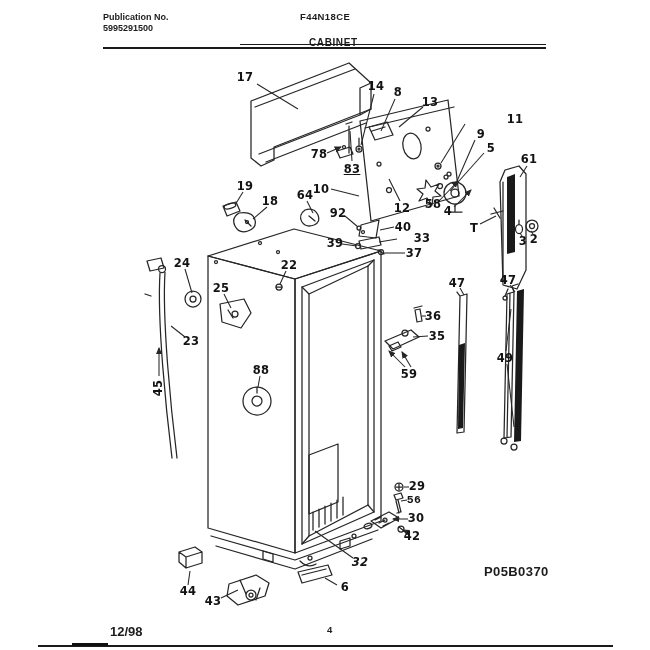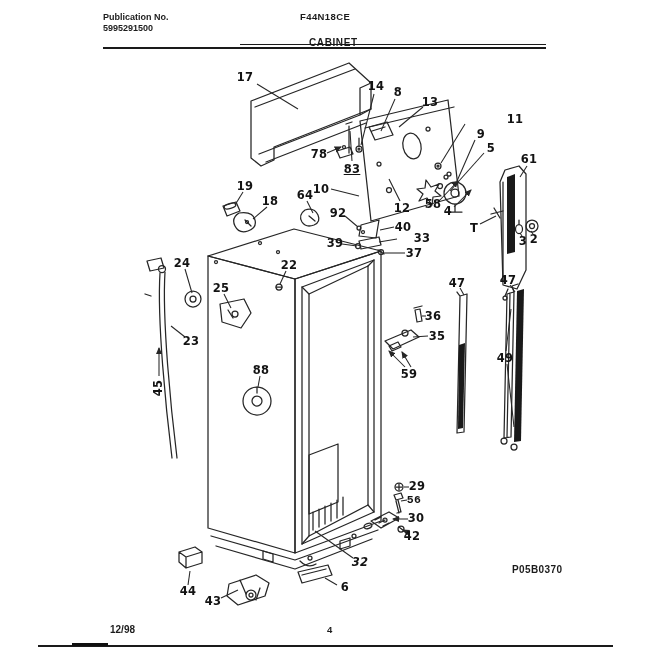--- a/index.html
+++ b/index.html
@@ -4,22 +4,22 @@
 <style>
   html,body{margin:0;padding:0;}
   body{width:650px;height:650px;background:#ffffff;position:relative;overflow:hidden;
        font-family:"Liberation Sans","DejaVu Sans",sans-serif;color:#1c1c1c;}
   .abs{position:absolute;}
   .pub{left:103px;top:12px;font-size:9px;font-weight:bold;line-height:11px;}
   .model{left:300px;top:11px;font-size:9.5px;font-weight:bold;letter-spacing:.4px;}
   .section{left:309px;top:37px;font-size:10px;font-weight:bold;letter-spacing:.6px;}
   .header-rule{left:103px;top:47px;width:443px;height:2px;background:#1a1a1a;}
   .header-rule2{left:240px;top:44px;width:306px;height:1px;background:#1a1a1a;}
-  .figure-code{left:512px;top:564px;font-size:10px;font-weight:bold;letter-spacing:.4px;}
-  .footer-date{left:110px;top:624px;font-size:10px;font-weight:bold;}
+  .figure-code{left:484px;top:564px;font-size:13px;font-weight:bold;letter-spacing:.4px;}
+  .footer-date{left:110px;top:624px;font-size:13px;font-weight:bold;}
   .footer-page{left:327px;top:624px;font-size:9.5px;font-weight:bold;}
   .footer-rule{left:38px;top:645px;width:575px;height:1.5px;background:#1a1a1a;}
   .footer-rule-thick{left:72px;top:643px;width:36px;height:3px;background:#101010;}
   #diagram{left:8px;top:0;width:536px;height:650px;}
   #callout-layer{position:absolute;left:0;top:0;width:650px;height:650px;pointer-events:none;}
   .callout{position:absolute;transform:translate(-50%,-50%);
            font:bold 11.5px "DejaVu Sans",sans-serif;color:#131313;letter-spacing:.3px;
            white-space:nowrap;}
   .callout.rot{transform:translate(-50%,-50%) rotate(-90deg);}
   #art-svg{position:absolute;left:0;top:0;}

